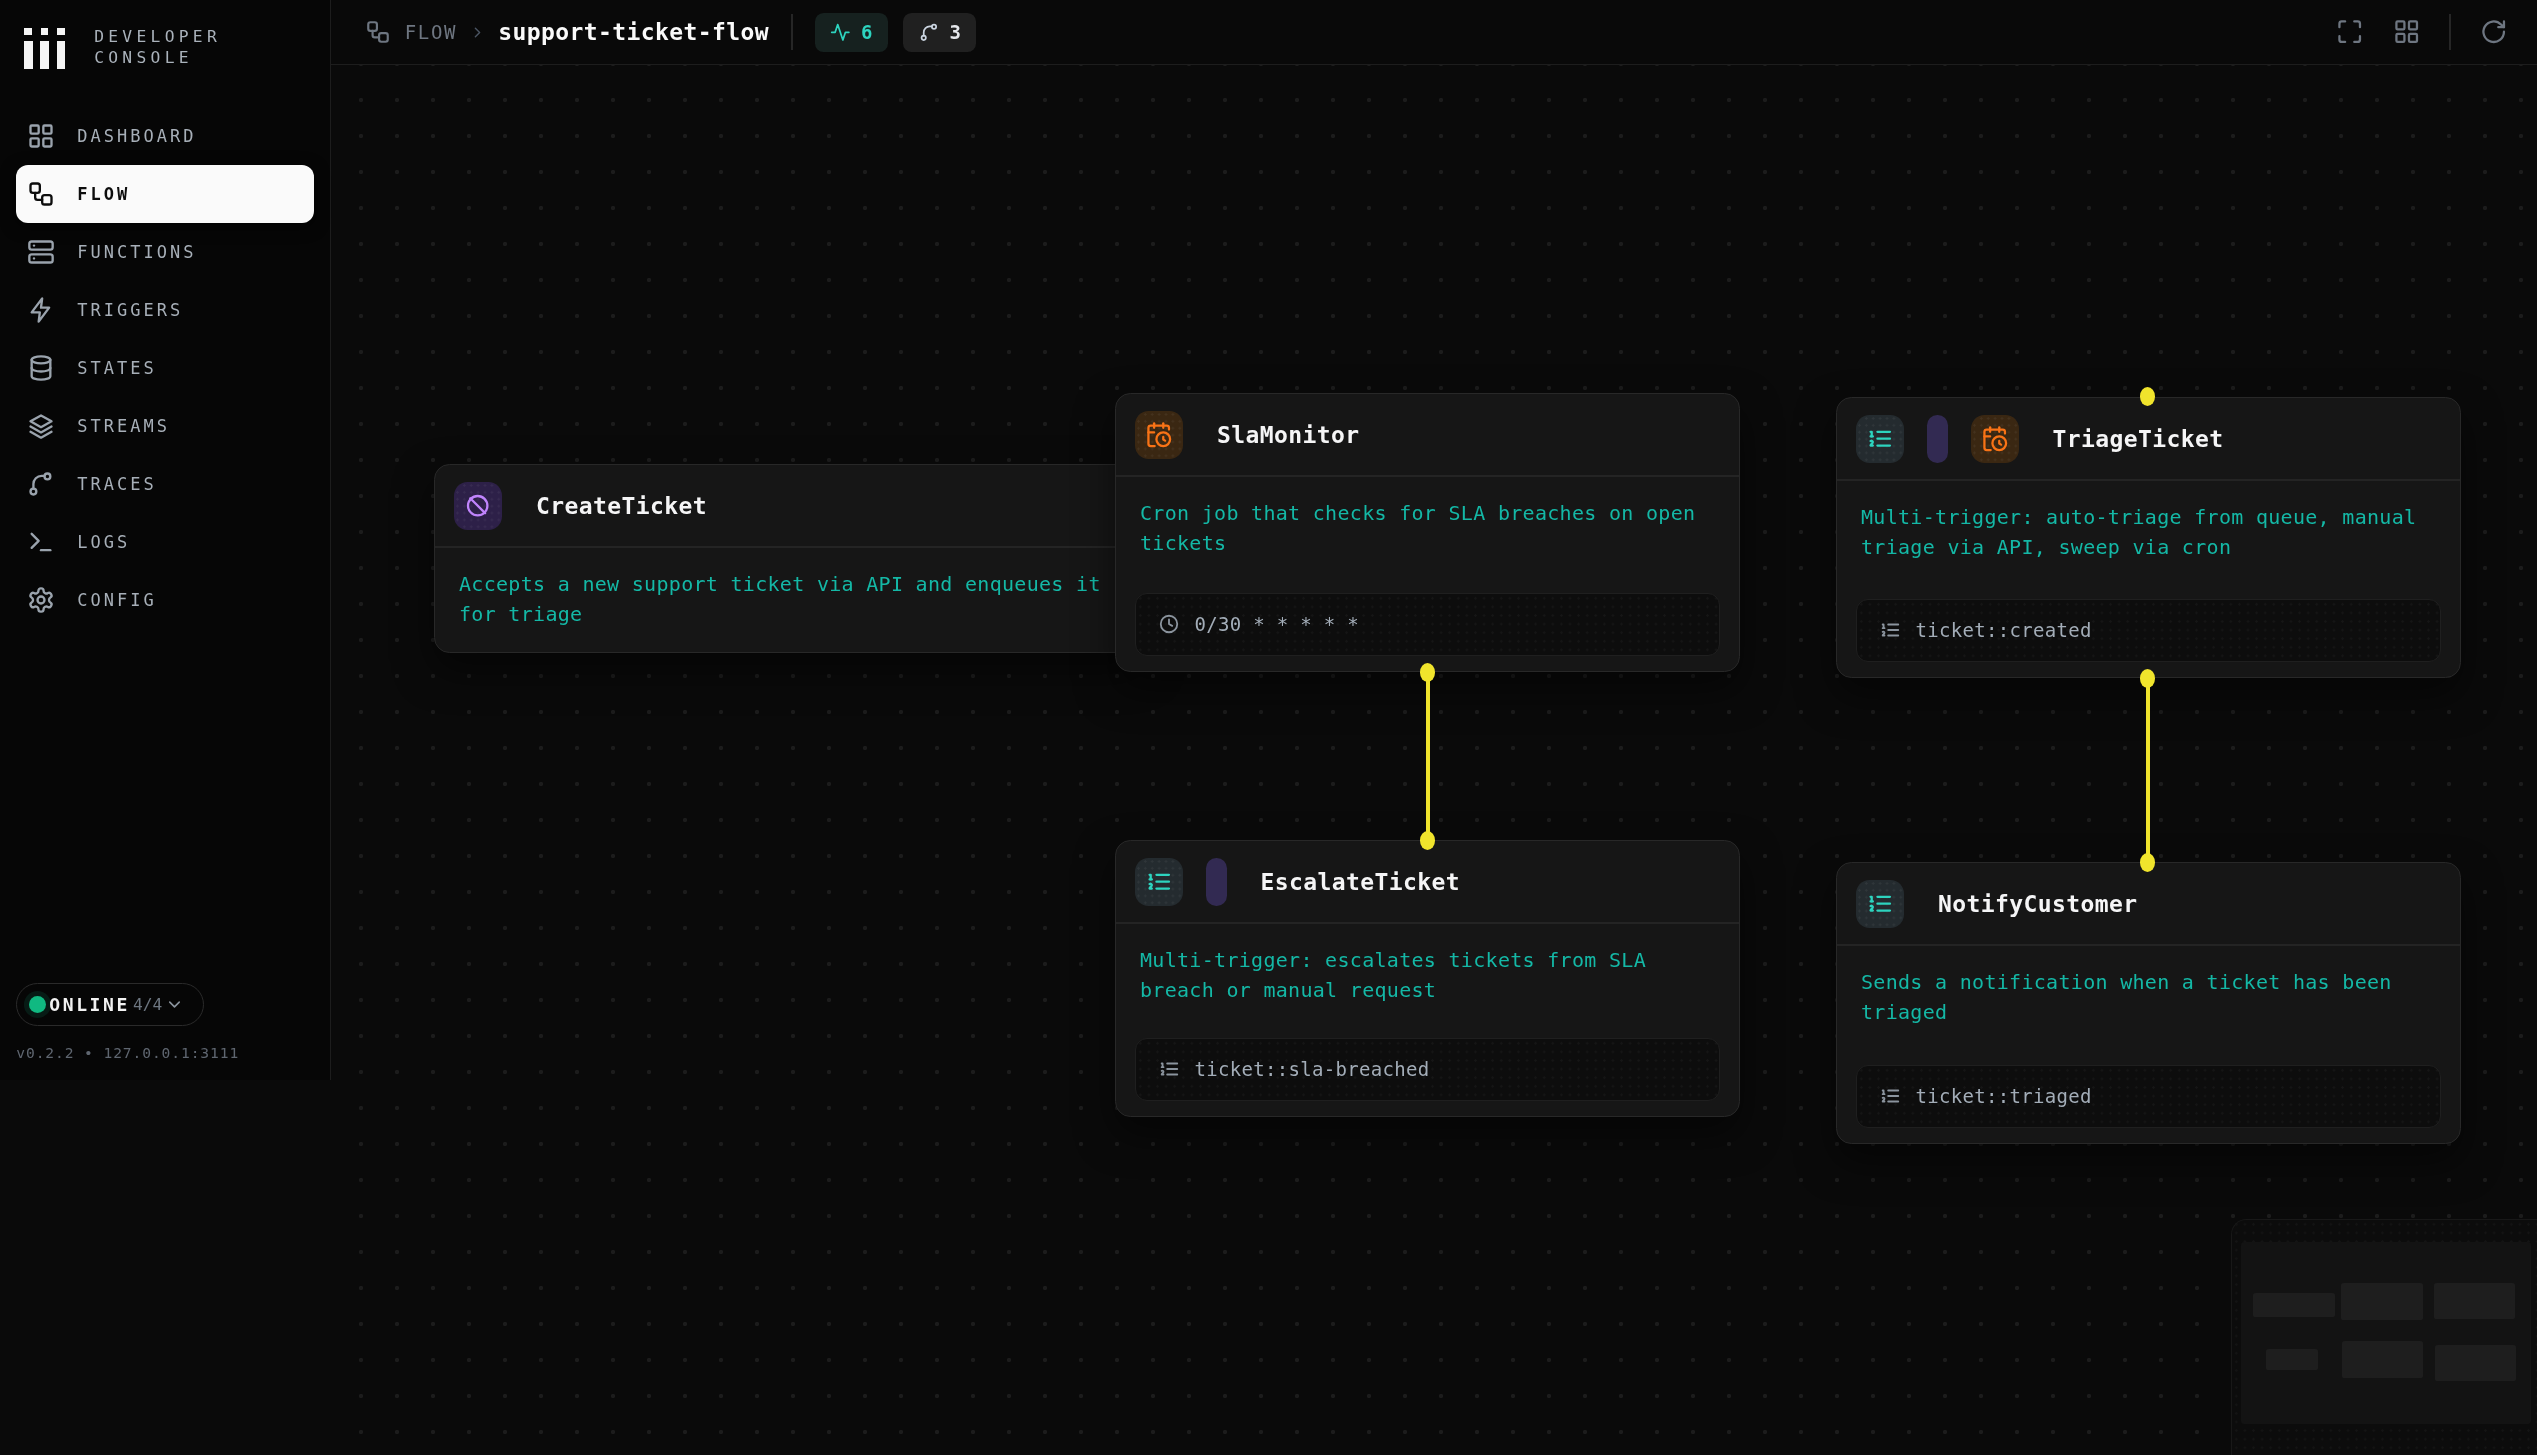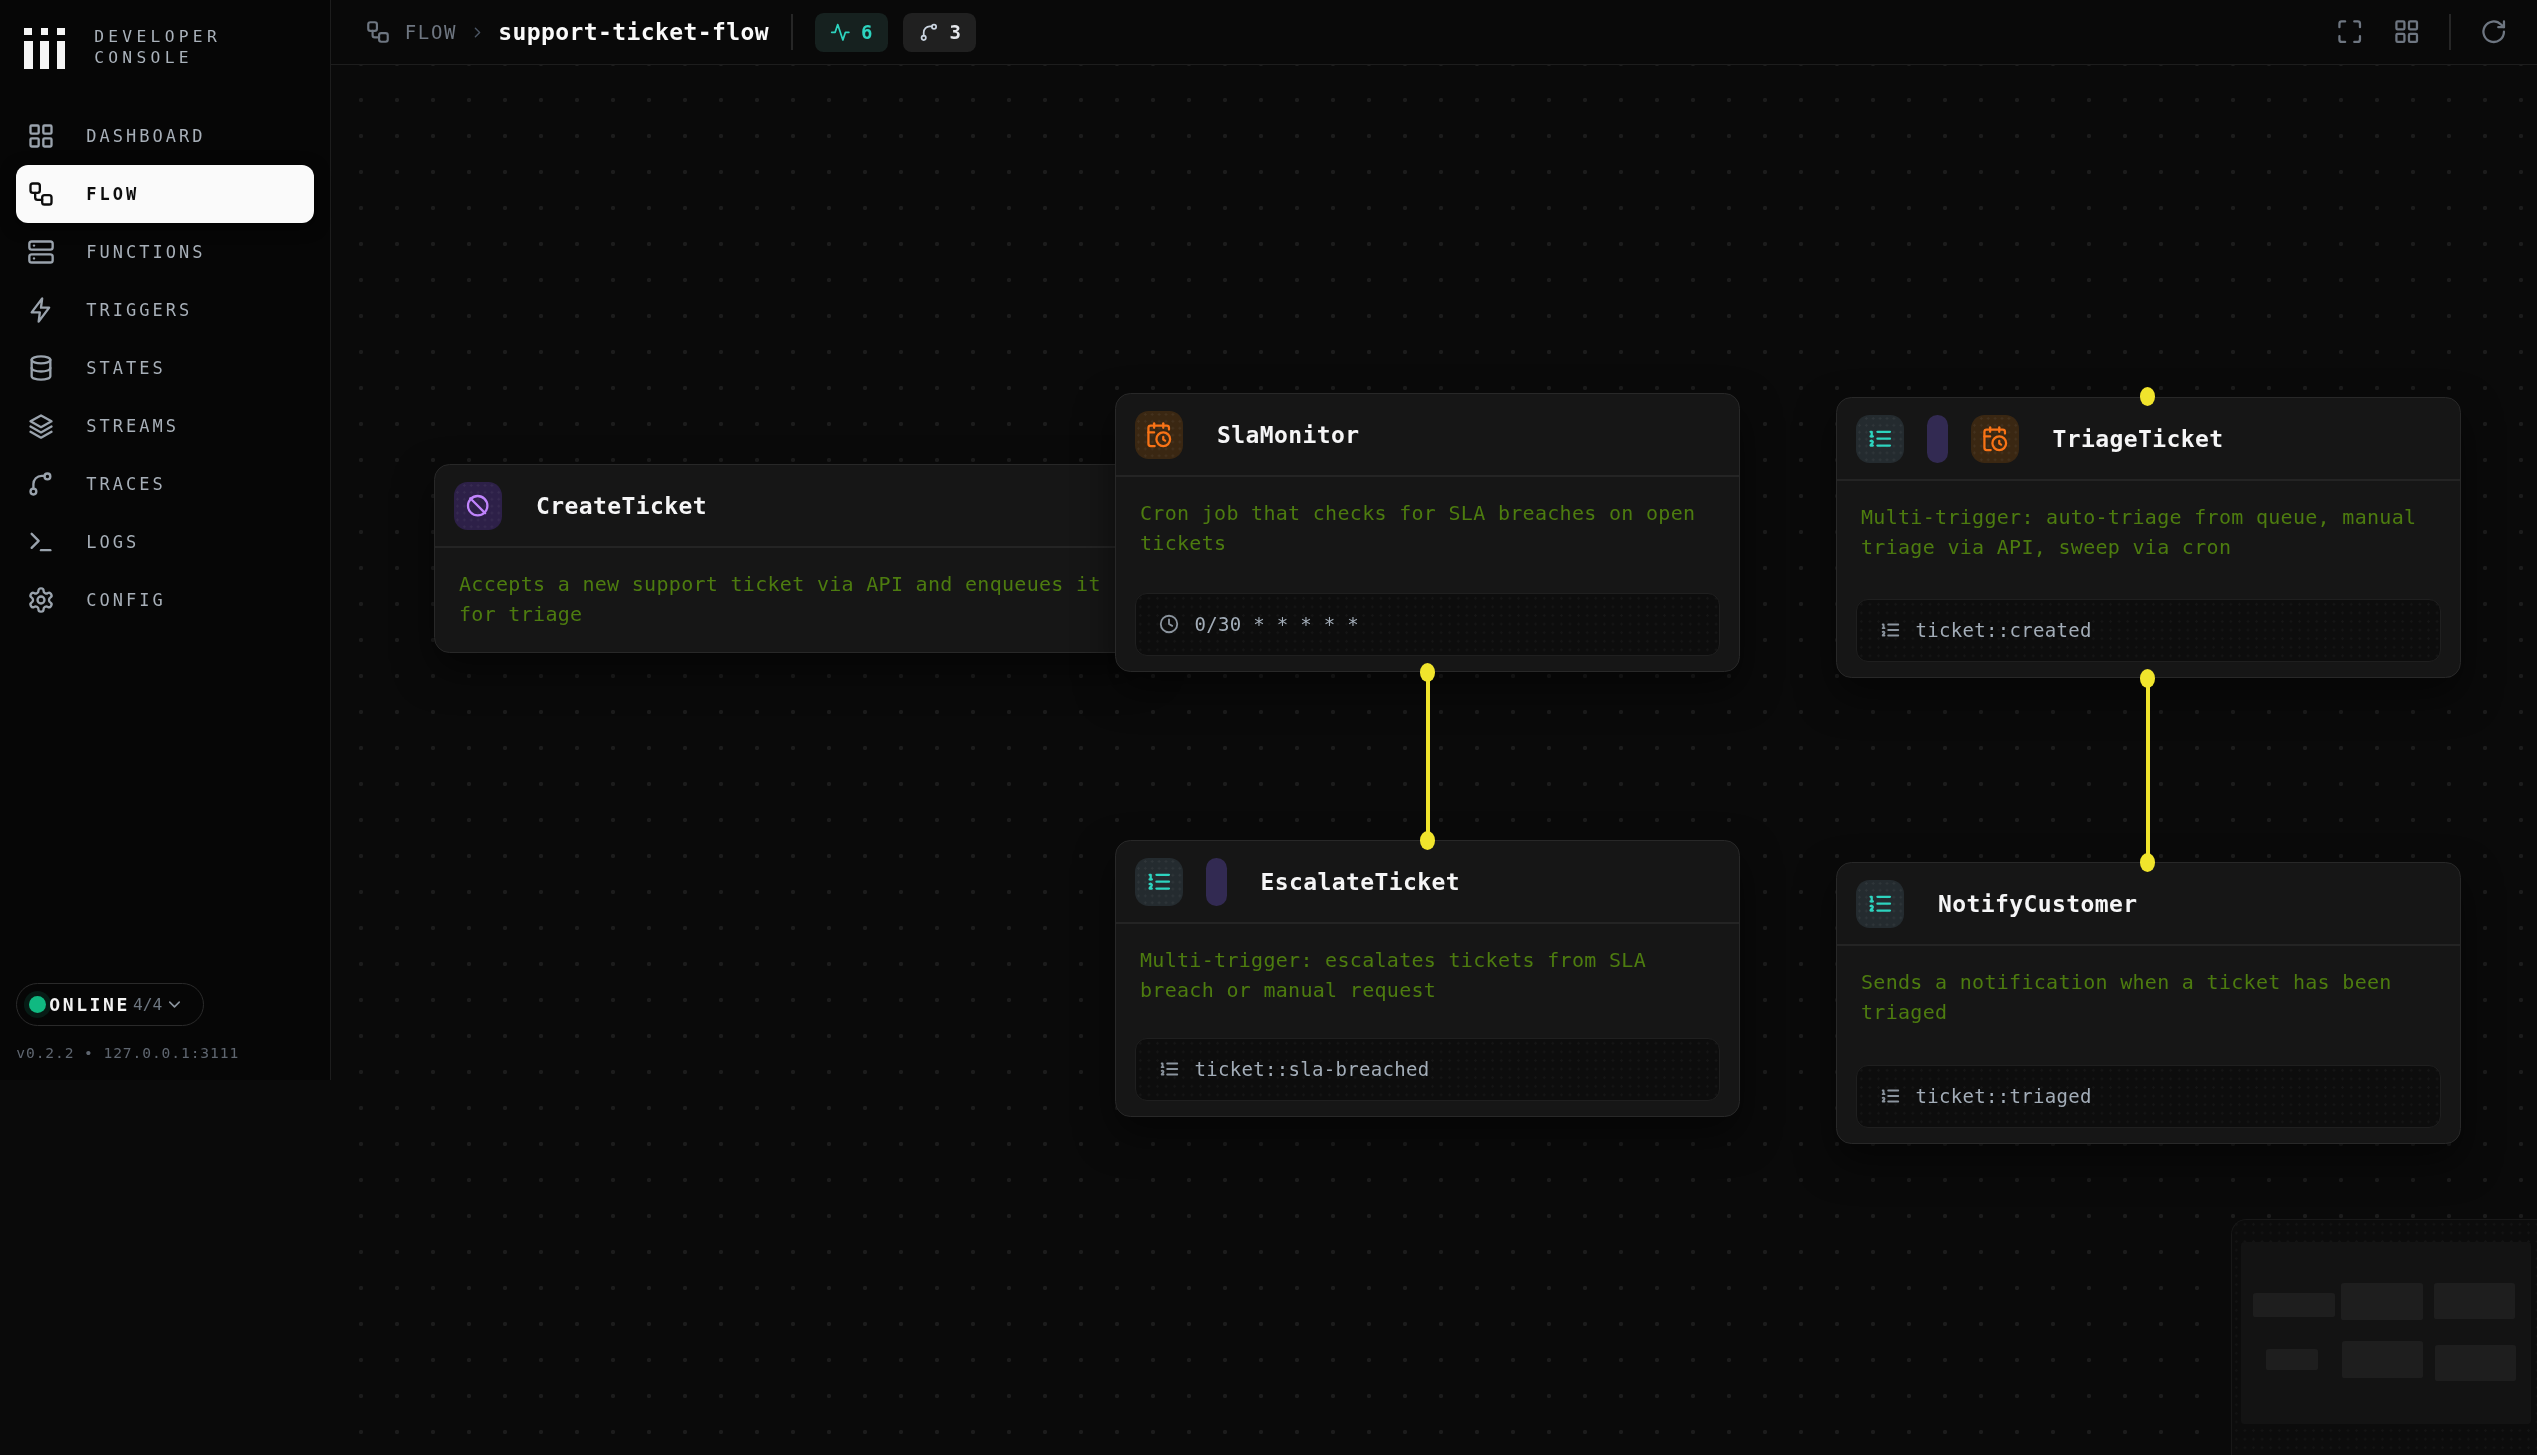--- a/index.html
+++ b/index.html
@@ -16,21 +16,21 @@
     background:#060606;border-right:1.7px solid #1d1d1d;box-sizing:border-box;
   }
   .brand{position:absolute;left:24px;top:26px;display:flex;gap:29px;align-items:flex-start}
   .logo{display:flex;gap:7.7px;padding-top:1.7px}
   .logo i{display:flex;flex-direction:column;gap:6px;align-items:center}
   .logo i b{width:7.7px;height:7.7px;background:#f5f5f5}
   .logo i s{width:8.6px;height:28px;background:#f5f5f5;text-decoration:none}
   .brand-text{font-size:16.3px;letter-spacing:4.3px;color:#aab2bb;line-height:21.4px;white-space:pre-line}
   .nav{position:absolute;left:0;top:107px;width:331px}
   .nav-item{
-    height:58px;margin:0 17px 0 16.3px;display:flex;align-items:center;gap:31px;
+    height:58px;margin:0 17px 0 16.3px;display:flex;align-items:center;gap:22px;
     padding-left:11px;border-radius:12px;color:#9aa3ad;cursor:pointer;box-sizing:border-box;
   }
   .nav-item .nav-label{font-size:17px;letter-spacing:3px;color:#a7afb8}
   .nav-item svg{width:28px;height:28px;flex:none}
   .nav-item.active{background:#fafafa;color:#0d0d0d;box-shadow:0 3.4px 15.4px rgba(0,0,0,.6)}
   .nav-item.active .nav-label{color:#0d0d0d;font-weight:700}
   .side-footer{position:absolute;left:16.3px;bottom:19px}
   .status-pill{
     display:inline-flex;align-items:center;gap:3px;height:43px;padding:0 19px 0 12px;
     border:1.7px solid #2a2a2a;border-radius:22px;box-sizing:border-box;cursor:pointer;
@@ -77,21 +77,21 @@
   .node-header{height:81px;flex:none;display:flex;align-items:center;gap:23px;padding:0 19px;box-sizing:border-box}
   .badge{width:48px;height:48px;border-radius:13.7px;flex:none;display:flex;align-items:center;justify-content:center;
     background-image:radial-gradient(circle,rgba(255,255,255,.05) 1px,transparent 1.4px);background-size:6.9px 6.9px}
   .badge svg{width:27.4px;height:27.4px}
   .badge.queue{background-color:#242b2f;color:var(--accent-teal,#2dd4bf)}
   .badge.cron{background-color:#3a2712;color:var(--accent-orange,#f97316)}
   .badge.api{background-color:#2d2048;color:var(--accent-purple,#c084fc)}
   .badge.pill{width:20.6px;border-radius:10.3px;background-color:#322a52;background-image:none}
   .node-title{margin-left:11px;font-size:23px;font-weight:700;color:#f5f5f6;letter-spacing:0.4px;white-space:nowrap}
   .node-divider{height:1.7px;background:#242424;flex:none}
-  .node-body{flex:1;padding:21.4px 24px 0;font-size:20px;line-height:30px;color:#4d7c0f;letter-spacing:0.3px}
+  .node-body{flex:1;padding:21.4px 24px 0;font-size:20px;line-height:30px;color:#14b8a6;letter-spacing:0.3px}
   .node-footer{
     flex:none;margin:0 19px 15.4px;height:63px;border-radius:12px;background:#0d0d0d;
     border:1.7px solid #1f1f1f;box-sizing:border-box;display:flex;align-items:center;gap:14.6px;padding:0 22px;
     color:#a3adb8;font-size:19px;letter-spacing:0.3px;
     background-image:radial-gradient(circle,rgba(255,255,255,.035) 1px,transparent 1.4px);background-size:8.6px 8.6px;
   }
   .node-footer svg{width:22px;height:22px;color:#8b949e;flex:none}
   .edge{position:absolute;background:var(--edge-yellow,#f0e42c);width:4.3px;border-radius:2.6px;pointer-events:none}
   .handle{position:absolute;width:15.4px;height:19px;border-radius:50%;background:var(--edge-yellow,#f0e42c);cursor:crosshair}
   

